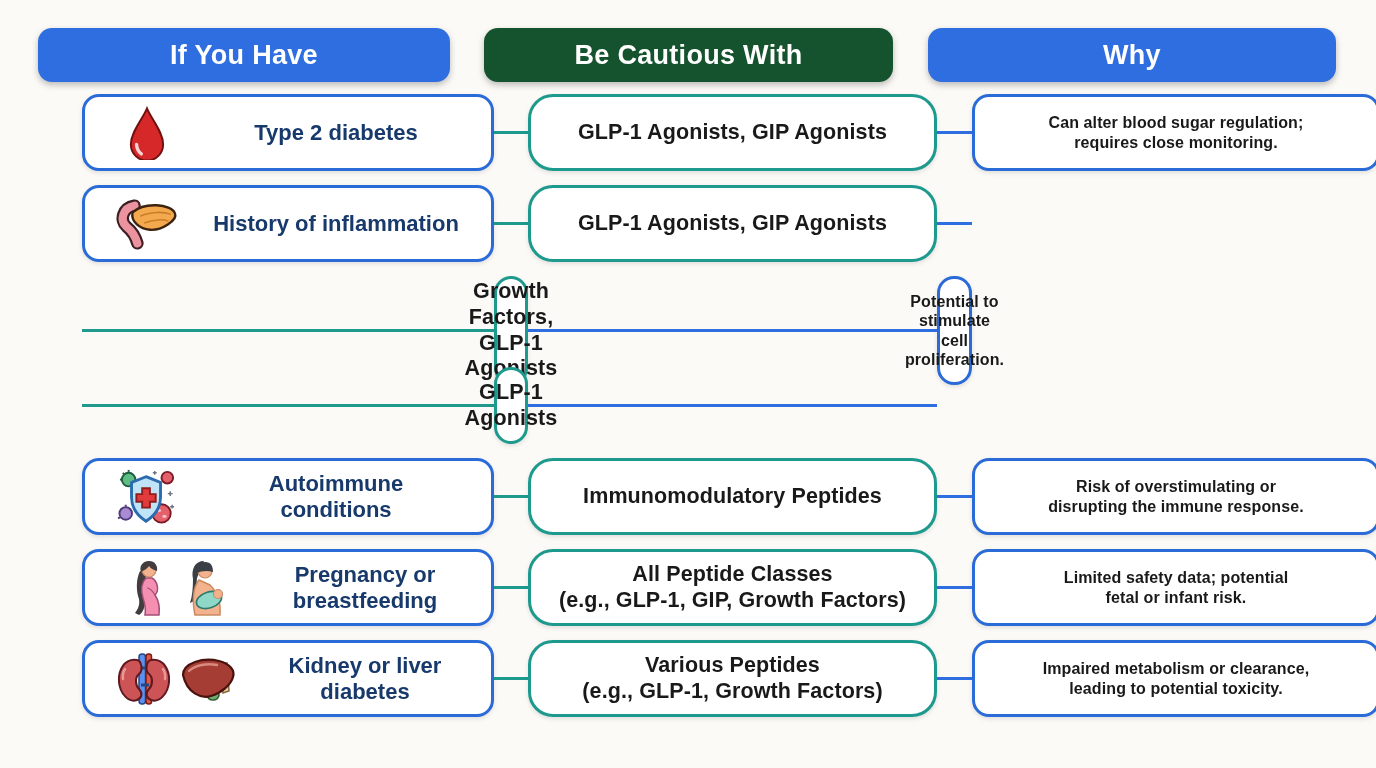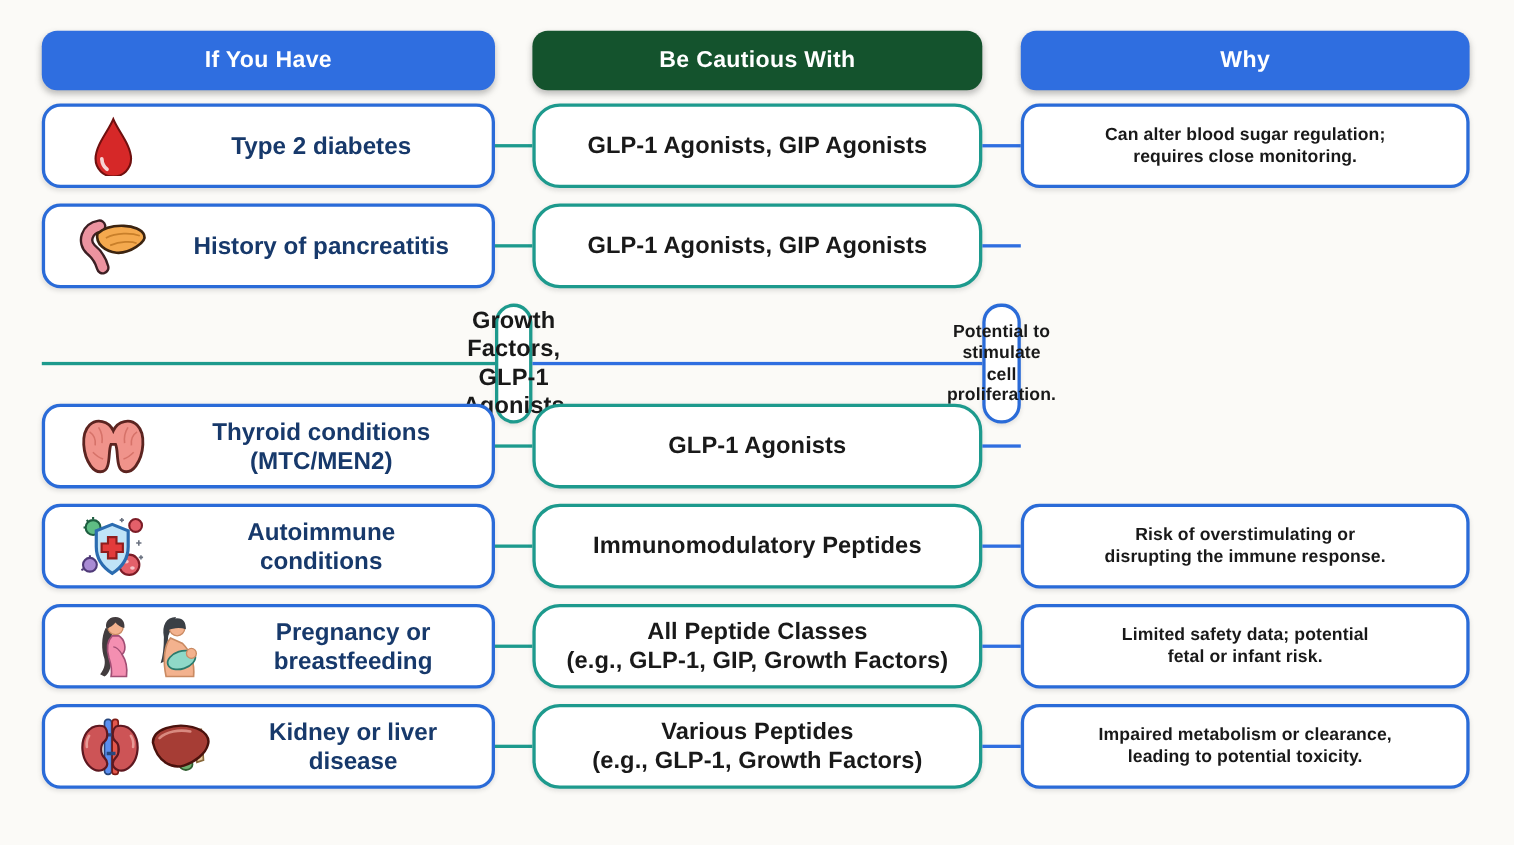--- a/index.html
+++ b/index.html
@@ -12,26 +12,26 @@
   .board{padding:28px 0 0 38px;width:1298px;}
   .grid{
     display:grid;
     grid-template-columns:412px 34px 409px 35px 408px;
     align-items:stretch;
   }
   .header-row{height:54px;margin-bottom:12px;}
   .pill{
     border-radius:14px;
     display:flex;align-items:center;justify-content:center;
-    color:#ffffff;font-size:21px;font-weight:bold;letter-spacing:.3px;
+    color:#ffffff;font-size:27px;font-weight:bold;letter-spacing:.3px;
     box-shadow:0 3px 6px rgba(70,70,70,.35);
   }
   .pill.blue{background:#2f6ee0;}
   .pill.teal{background:#14532d;}
-  .row{height:77px;margin-bottom:14px;}
+  .row{height:77px;margin-bottom:14px;margin-left:44px;}
   .box{
     background:#ffffff;
     border:3px solid #2a6bd8;
     border-radius:17px;
     box-shadow:0 2px 4px rgba(90,90,90,.16);
     display:flex;align-items:center;justify-content:center;
     padding:0 10px;
   }
   .box.mid{border-color:#1d9a8d;border-radius:25px;}
   .box.cond{justify-content:flex-start;padding:0 12px 0 16px;}
@@ -92,21 +92,21 @@
   <div class="grid row">
     <div class="box cond">
       <span class="icon-slot">
         <svg viewBox="0 0 66 56" width="64" height="54">
           <path d="M20 9 C8 11 4 24 12 31 C17 35 21 41 23 48" fill="none" stroke="#3c1f23" stroke-width="13" stroke-linecap="round"></path>
           <path d="M20 9 C8 11 4 24 12 31 C17 35 21 41 23 48" fill="none" stroke="#ec93a0" stroke-width="8.5" stroke-linecap="round"></path>
           <path d="M18 16 C30 5 58 7 62 17 C65 24 48 35 36 34 C26 33 16 26 18 16 Z" fill="#f4a94e" stroke="#3c2410" stroke-width="2.5"></path>
           <path d="M26 20 C36 15 50 15 58 18 M30 27 C40 23 50 23 55 25" stroke="#c87f2a" stroke-width="1.6" fill="none"></path>
         </svg>
       </span>
-      <span class="cond-label">History of pancreatitis</span>
+      <span class="cond-label">History of inflammation</span>
     </div>
     <div class="conn teal-line"></div>
     <div class="box mid">
       <span class="cell-text">GLP-1 Agonists, GIP Agonists</span>
     </div>
     <div class="conn blue-line"></div>
   </div>
 
   <div class="grid row">
     <div class="conn teal-line"></div>
@@ -114,32 +114,20 @@
       <span class="cell-text">Growth Factors, GLP-1 Agonists</span>
     </div>
     <div class="conn blue-line"></div>
     <div class="box why">
       <span class="cell-text">Potential to stimulate cell
 proliferation.</span>
     </div>
   </div>
 
   <div class="grid row">
-    <div class="box cond">
-      <span class="icon-slot">
-        <svg viewBox="0 0 70 54" width="72" height="56">
-          <path d="M35 13 C31 4 20 2 14 8 C6 16 8 34 15 44 C20 51 28 51 30 44 C32 38 31 29 33 25 L37 25 C39 29 38 38 40 44 C42 51 50 51 55 44 C62 34 64 16 56 8 C50 2 39 4 35 13 Z" fill="#f0938b" stroke="#5c2420" stroke-width="2.5"></path>
-          <g fill="none" stroke="#d06a60" stroke-width="1.4" opacity="0.8">
-            <path d="M14 14 q6 4 5 12 M22 10 q4 6 3 14 M48 10 q-4 6 -3 14 M56 14 q-6 4 -5 12 M17 32 q5 5 9 6 M53 32 q-5 5 -9 6"></path>
-          </g>
-        </svg>
-      </span>
-      <span class="cond-label">Thyroid conditions
-(MTC/MEN2)</span>
-    </div>
     <div class="conn teal-line"></div>
     <div class="box mid">
       <span class="cell-text">GLP-1 Agonists</span>
     </div>
     <div class="conn blue-line"></div>
   </div>
 
   <div class="grid row">
     <div class="box cond">
       <span class="icon-slot">
@@ -229,21 +217,21 @@
           <path d="M9 18 a14 14 0 0 0 -2 10 M47 18 a14 14 0 0 1 2 10" fill="none" stroke="#e89a96" stroke-width="2.4" stroke-linecap="round"></path>
         </svg>
         <svg viewBox="0 0 58 56" width="58" height="56">
           <ellipse cx="34" cy="44" rx="6" ry="5" fill="#6fae6f" stroke="#2f5d2f" stroke-width="1.6"></ellipse>
           <path d="M42 12 L44 42 L50 40 L48 12 Z" fill="#e8c79b" stroke="#8a6a3c" stroke-width="1.5"></path>
           <path d="M4 24 C4 12 24 6 40 10 C52 13 56 20 54 26 C52 34 42 42 32 45 C22 48 8 42 4 24 Z" fill="#a63d35" stroke="#4a120d" stroke-width="2.2"></path>
           <path d="M10 20 C16 14 28 12 38 14" fill="none" stroke="#d98a80" stroke-width="2.4" stroke-linecap="round"></path>
         </svg>
       </span>
       <span class="cond-label">Kidney or liver
-disease</span>
+diabetes</span>
     </div>
     <div class="conn teal-line"></div>
     <div class="box mid">
       <span class="cell-text">Various Peptides
 (e.g., GLP-1, Growth Factors)</span>
     </div>
     <div class="conn blue-line"></div>
     <div class="box why">
       <span class="cell-text">Impaired metabolism or clearance,
 leading to potential toxicity.</span>

